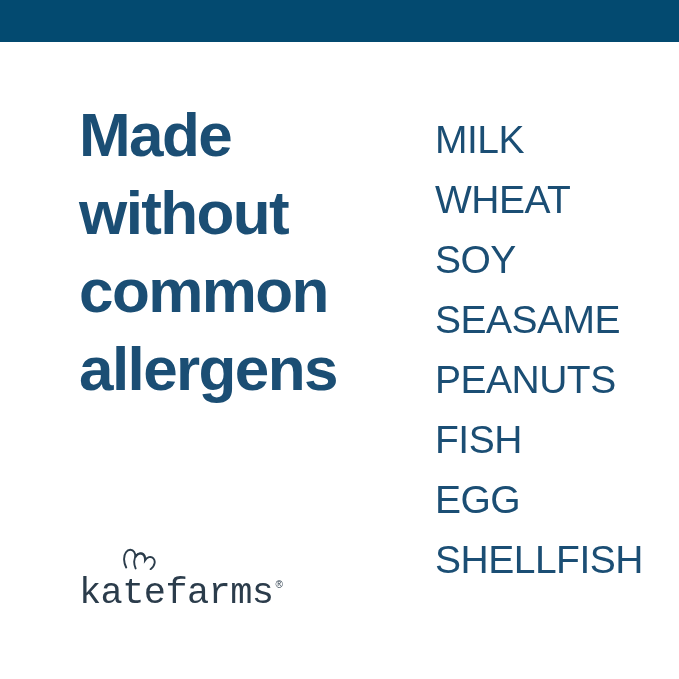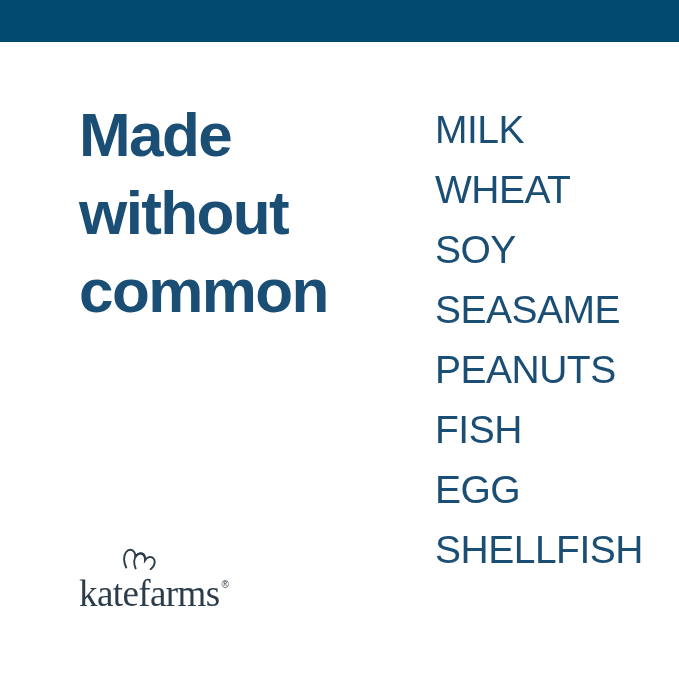--- a/index.html
+++ b/index.html
@@ -52,21 +52,21 @@
     position: absolute;
     left: 79px;
     top: 566px;
     display: flex;
     align-items: flex-end;
     height: 46px;
   }
   .logo-wordmark {
     position: relative;
     display: inline-block;
-    font-family: Liberation Serif, serif;
+    font-family: Liberation Mono, monospace;
     font-size: 37px;
     line-height: 37px;
     letter-spacing: -0.6px;
     color: #2B3C4B;
     white-space: nowrap;
   }
   .logo-mark {
     position: absolute;
     left: 44px;
     top: -20px;
@@ -79,21 +79,21 @@
     line-height: 10px;
     color: #2B3C4B;
     margin-left: 2px;
     margin-bottom: 22px;
   }
 
   
   .allergen-list {
     position: absolute;
     left: 435px;
-    top: 100px;
+    top: 110px;
     list-style: none;
     margin: 0;
     padding: 0;
     width: 220px;
   }
   .allergen-item {
     font-family: "Liberation Sans", sans-serif;
     font-weight: normal;
     font-size: 39px;
     line-height: 60px;
@@ -106,20 +106,21 @@
 <body>
 
 <div class="canvas">
 
   <div class="top-band"></div>
 
   <div class="headline">
     <div class="headline-line">Made</div>
     <div class="headline-line">without</div>
     <div class="headline-line">common</div>
+    <div class="headline-line">allergens</div>
   </div>
 
   <ul class="allergen-list">
     <li class="allergen-item">MILK</li>
     <li class="allergen-item">WHEAT</li>
     <li class="allergen-item">SOY</li>
     <li class="allergen-item">SEASAME</li>
     <li class="allergen-item">PEANUTS</li>
     <li class="allergen-item">FISH</li>
     <li class="allergen-item">EGG</li>

